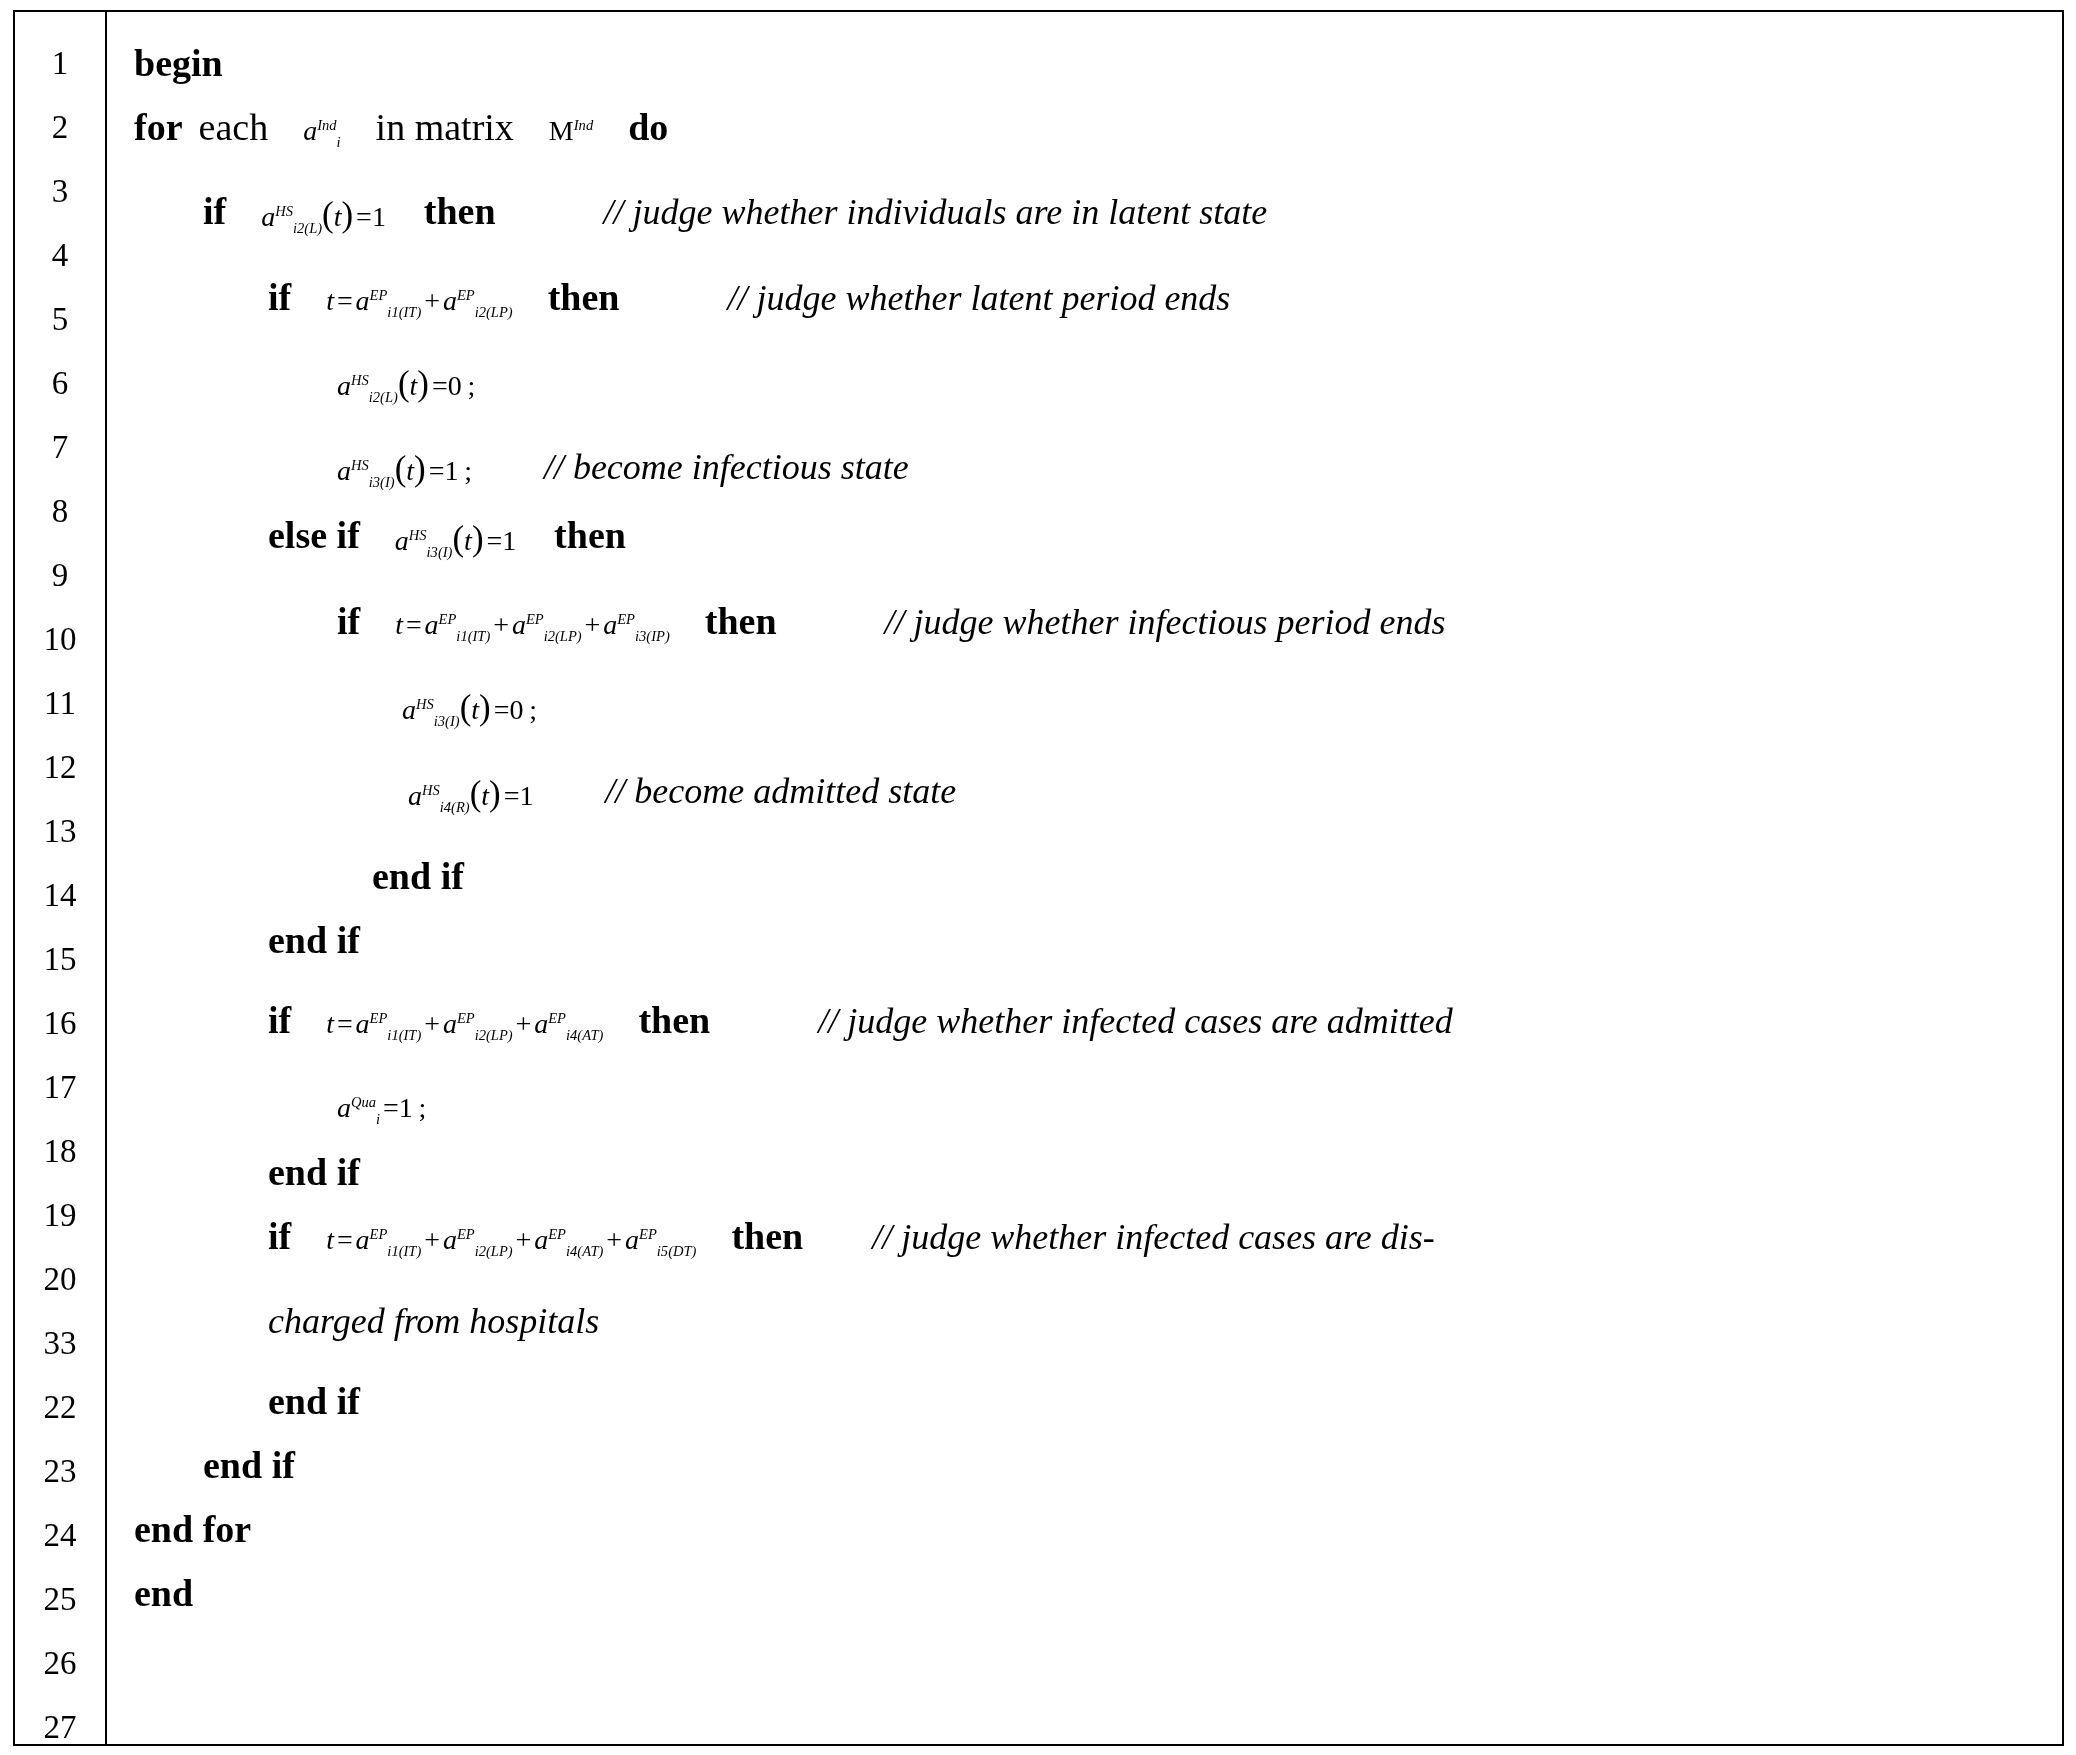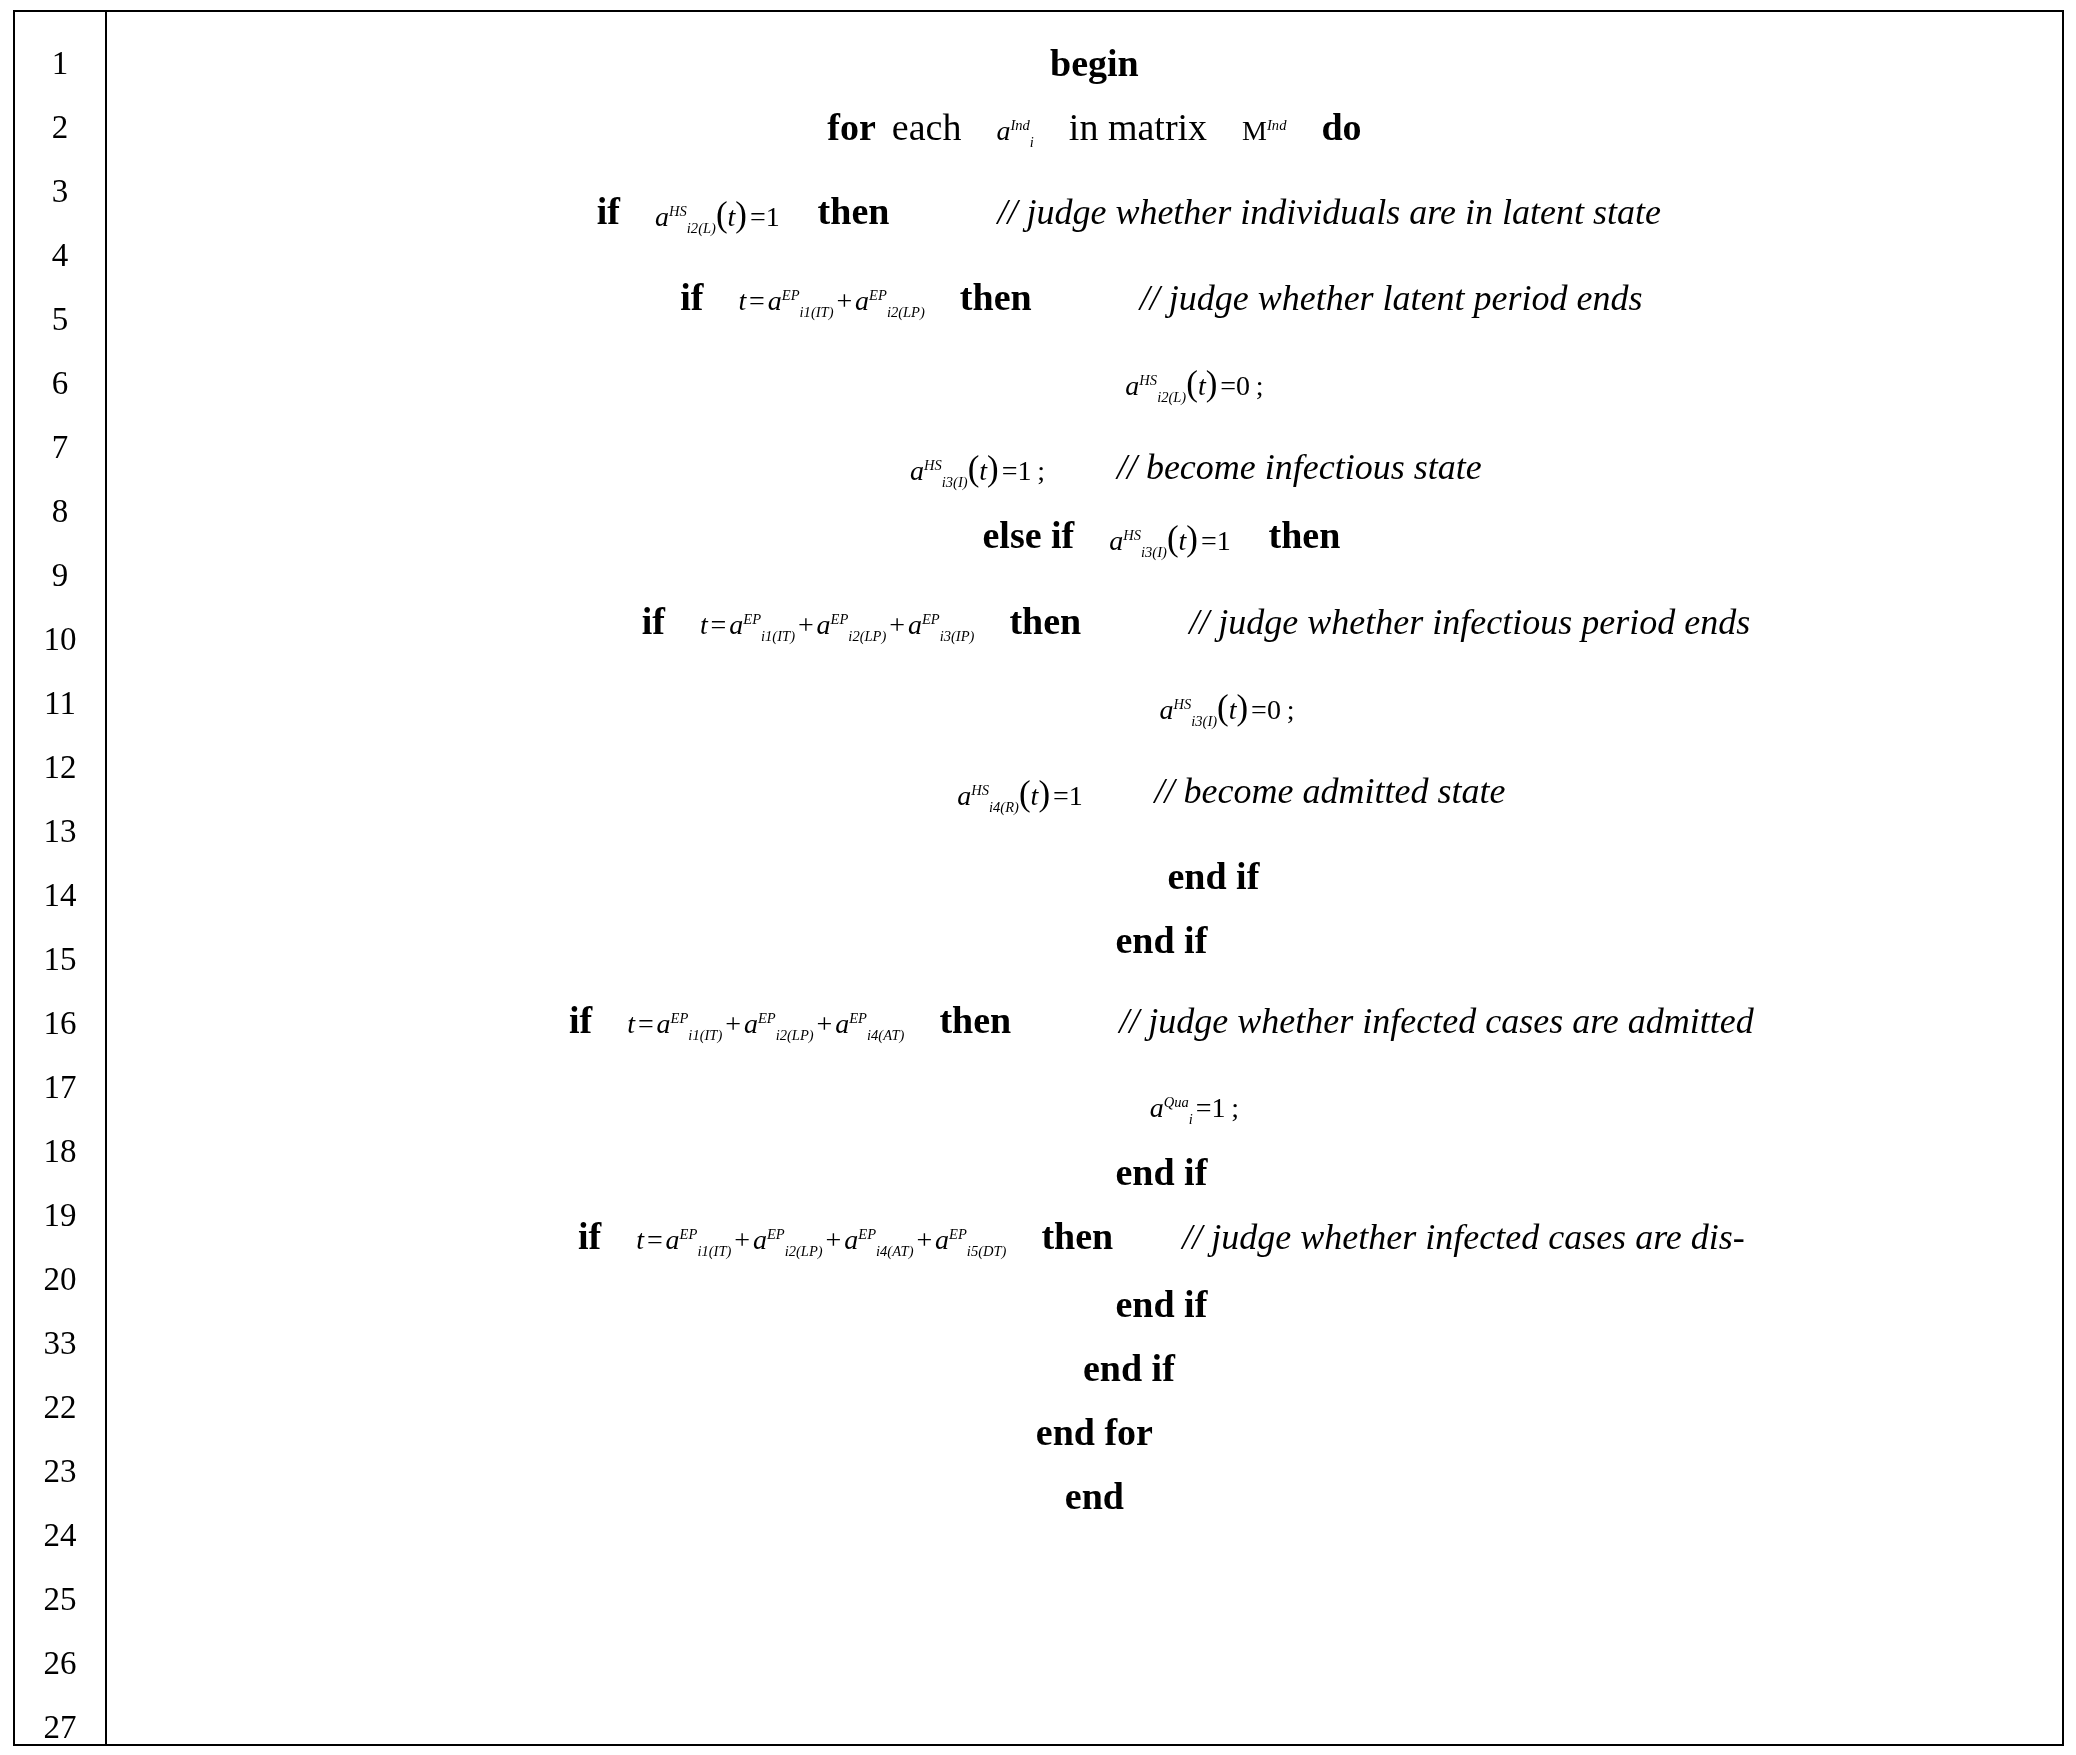--- a/index.html
+++ b/index.html
@@ -40,21 +40,20 @@
     font-size: 33px;
     line-height: 64px;
     text-align: center;
     color: #000000;
   }
   .code {
     flex: 1 1 auto;
     box-sizing: border-box;
     padding: 19px 7.2px 0 27px;
     overflow: hidden;
-    text-align: center;
   }
   .row {
     line-height: 64px;
     white-space: nowrap;
     font-size: 38px;
   }
   .row.tall {
     line-height: 96px;
   }
   .kw {
@@ -198,20 +197,23 @@
       </div>
 
       <div class="row" style="padding-left:134px">
         <span class="kw">end if</span>
       </div>
 
       <div class="row" style="padding-left:134px">
         <span class="kw">if</span><span class="sp-md"></span><span class="math"><span>t</span><span class="op">=</span><span class="v"><span>a</span><sup>EP</sup><sub>i1(IT)</sub></span><span class="op">+</span><span class="v"><span>a</span><sup>EP</sup><sub>i2(LP)</sub></span><span class="op">+</span><span class="v"><span>a</span><sup>EP</sup><sub>i4(AT)</sub></span><span class="op">+</span><span class="v"><span>a</span><sup>EP</sup><sub>i5(DT)</sub></span></span><span class="sp-md"></span><span class="kw">then</span><span class="sp-lg"></span><span class="cmt">// judge whether infected cases are dis-</span>
       </div>
 
+      <div class="row tall" style="padding-left:134px">
+        <span class="cmt">charged from hospitals</span>
+      </div>
 
 
       <div class="row" style="padding-left:134px">
         <span class="kw">end if</span>
       </div>
 
       <div class="row" style="padding-left:69px">
         <span class="kw">end if</span>
       </div>
 

